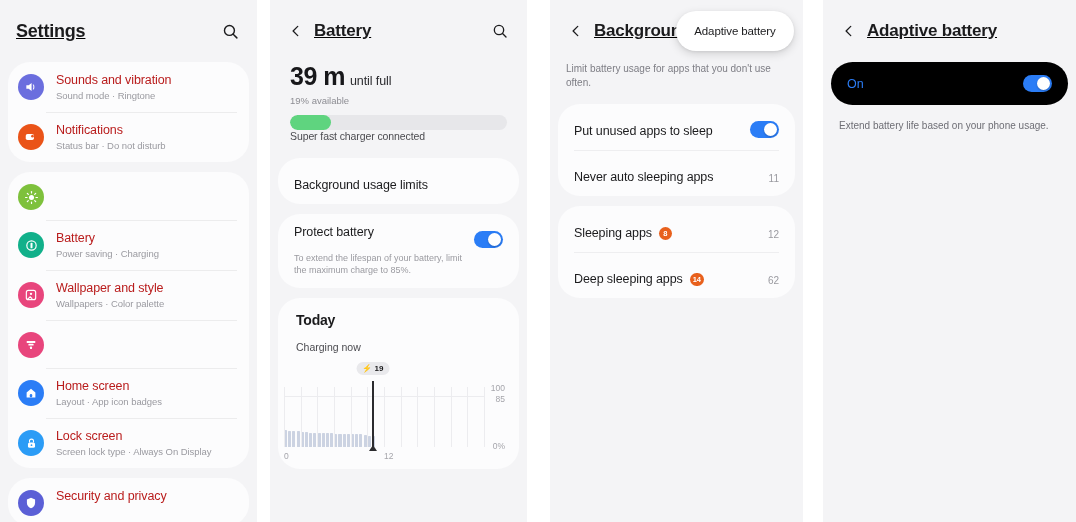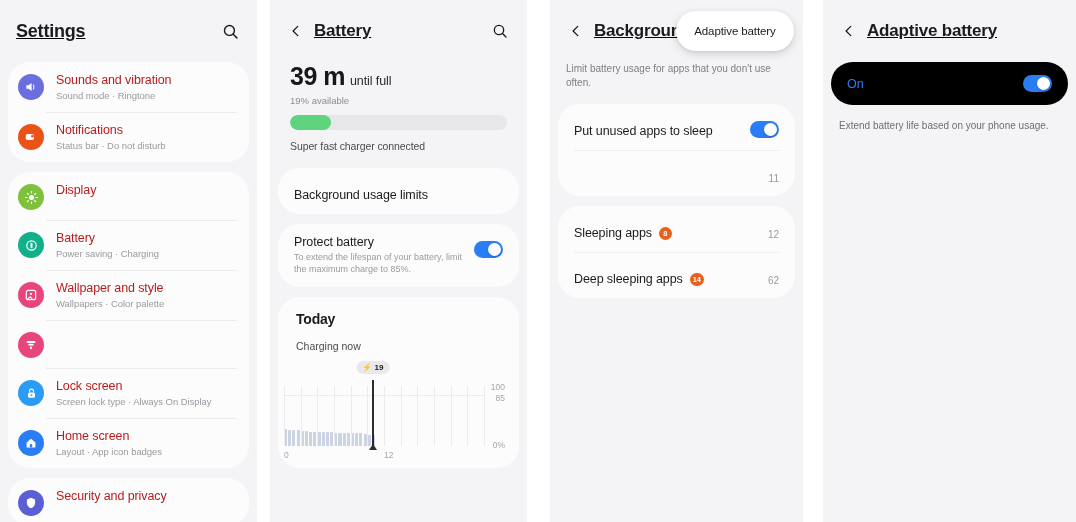--- a/index.html
+++ b/index.html
@@ -93,33 +93,33 @@
   .bat-time{
     display:flex;align-items:baseline;gap:5px;margin-bottom:4px;
   }
   .bat-time .big{font-size:25px;font-weight:bold;color:#17171a;letter-spacing:-0.5px;}
   .bat-time .small{font-size:12.5px;color:#2a2a2e;letter-spacing:-0.1px;}
   .bat-avail{font-size:9.5px;color:#8d8d93;margin-bottom:9px;}
   .bat-track{
     height:15px;border-radius:9px;background:#e7e7ea;overflow:hidden;position:relative;
   }
   .bat-fill{height:100%;background:#5fd47f;border-radius:9px;}
-  .bat-charger{font-size:10.5px;color:#4b4b50;margin-top:10px;letter-spacing:-0.1px;}
+  .bat-charger{font-size:10.5px;color:#4b4b50;letter-spacing:-0.1px;}
 
   .card{
     background:#fcfcfd;border-radius:22px;margin:0 8px 10px 8px;overflow:hidden;
   }
   .brow{
     display:flex;align-items:flex-end;padding:12px 16px;position:relative;min-height:22px;
   }
   .brow + .brow::before{
     content:"";position:absolute;left:16px;right:16px;top:0;height:1px;background:#eeeef0;
   }
   .brow-label{font-size:12.5px;color:#1b1b1d;letter-spacing:-0.1px;}
-  .brow-sub{font-size:9px;color:#9a9aa0;line-height:12px;margin-top:2px;max-width:175px;}
+  .brow-sub{font-size:9px;color:#9a9aa0;line-height:12px;margin-top:13px;max-width:175px;}
   .brow-main{flex:1 1 auto;min-width:0;}
 
   
   .toggle{
     width:29px;height:17px;border-radius:10px;flex:0 0 auto;position:relative;
     background:#c9c9cf;
   }
   .toggle.on{background:#2b7df6;}
   .toggle .knob{
     position:absolute;top:2px;left:2px;width:13px;height:13px;border-radius:50%;
@@ -246,21 +246,20 @@
               <line x1="2.5" y1="12" x2="4.8" y2="12"></line>
                 <line x1="19.2" y1="12" x2="21.5" y2="12"></line>
               <line x1="5.3" y1="5.3" x2="6.9" y2="6.9"></line>
                 <line x1="17.1" y1="17.1" x2="18.7" y2="18.7"></line>
               <line x1="18.7" y1="5.3" x2="17.1" y2="6.9"></line>
                 <line x1="6.9" y1="17.1" x2="5.3" y2="18.7"></line>
             </g>
           </svg>
         </div>
         <div class="stext">
-          <div class="stitle">Display</div>
         </div>
       </div>
       <div class="srow">
         <div class="ico" style="background:#11b08a;">
           <svg width="15" height="15" viewBox="0 0 24 24" fill="none" stroke="#fff" stroke-width="1.9">
             <circle cx="12" cy="12" r="7.5"></circle>
               <rect x="10.4" y="7.5" width="3.2" height="9" rx="1.4" fill="#fff" stroke="none"></rect>
           </svg>
         </div>
         <div class="stext">
@@ -284,42 +283,42 @@
       <div class="srow">
         <div class="ico" style="background:#e8457c;">
           <svg width="14" height="14" viewBox="0 0 24 24" fill="#fff">
             <rect x="4.5" y="5" width="15" height="3.4" rx="1.2"></rect>
               <rect x="7.5" y="10" width="9" height="3" rx="1.2"></rect>
             <rect x="10.3" y="14.6" width="3.4" height="4.4" rx="1.2"></rect>
           </svg>
         </div>
       </div>
       <div class="srow">
+        <div class="ico" style="background:#2b7df6;">
+          <svg width="14" height="14" viewBox="0 0 24 24" fill="#fff">
+            <path d="M12 4.5L4.5 11v8.5h15V11L12 4.5z"></path>
+              <rect x="9.8" y="13.5" width="4.4" height="6" rx="2.2" fill="#2b7df6"></rect>
+          </svg>
+        </div>
+        <div class="stext">
+          <div class="stitle">Home screen</div>
+          <div class="ssub">Layout  ·  App icon badges</div>
+        </div>
+      </div>
+      <div class="srow">
         <div class="ico" style="background:#2b9cf6;">
           <svg width="13" height="13" viewBox="0 0 24 24" fill="#fff">
             <rect x="5.5" y="10" width="13" height="10" rx="3"></rect>
             <path d="M8.3 10V7.6a3.7 3.7 0 017.4 0V10" fill="none" stroke="#fff" stroke-width="2"></path>
             <circle cx="12" cy="15" r="1.6" fill="#2b9cf6"></circle>
           </svg>
         </div>
         <div class="stext">
           <div class="stitle">Lock screen</div>
           <div class="ssub">Screen lock type  ·  Always On Display</div>
-        </div>
-      </div>
-      <div class="srow">
-        <div class="ico" style="background:#2b7df6;">
-          <svg width="14" height="14" viewBox="0 0 24 24" fill="#fff">
-            <path d="M12 4.5L4.5 11v8.5h15V11L12 4.5z"></path>
-              <rect x="9.8" y="13.5" width="4.4" height="6" rx="2.2" fill="#2b7df6"></rect>
-          </svg>
-        </div>
-        <div class="stext">
-          <div class="stitle">Home screen</div>
-          <div class="ssub">Layout  ·  App icon badges</div>
         </div>
       </div>
     </div>
 
     <div class="group" style="margin-bottom:0;">
       <div class="srow">
         <div class="ico" style="background:#5b5fd6;">
           <svg width="14" height="14" viewBox="0 0 24 24" fill="#fff">
               <path d="M12 3l7 3v6c0 4.5-3 7.7-7 9-4-1.3-7-4.5-7-9V6l7-3z"></path>
             </svg>
@@ -459,20 +458,23 @@
     <div class="card">
       <div class="brow">
         <div class="brow-main">
             <div class="brow-label">Put unused apps to sleep</div>
           </div>
         <div class="toggle on">
             <div class="knob"></div>
           </div>
       </div>
       <div class="brow">
+        <div class="brow-main">
+            <div class="brow-label">Never auto sleeping apps</div>
+          </div>
         <div class="count">11</div>
       </div>
     </div>
 
     <div class="card">
       <div class="brow">
         <div class="brow-main">
           <div class="label-wrap">
             <span class="brow-label">Sleeping apps</span>
             <span class="badge">8</span>

